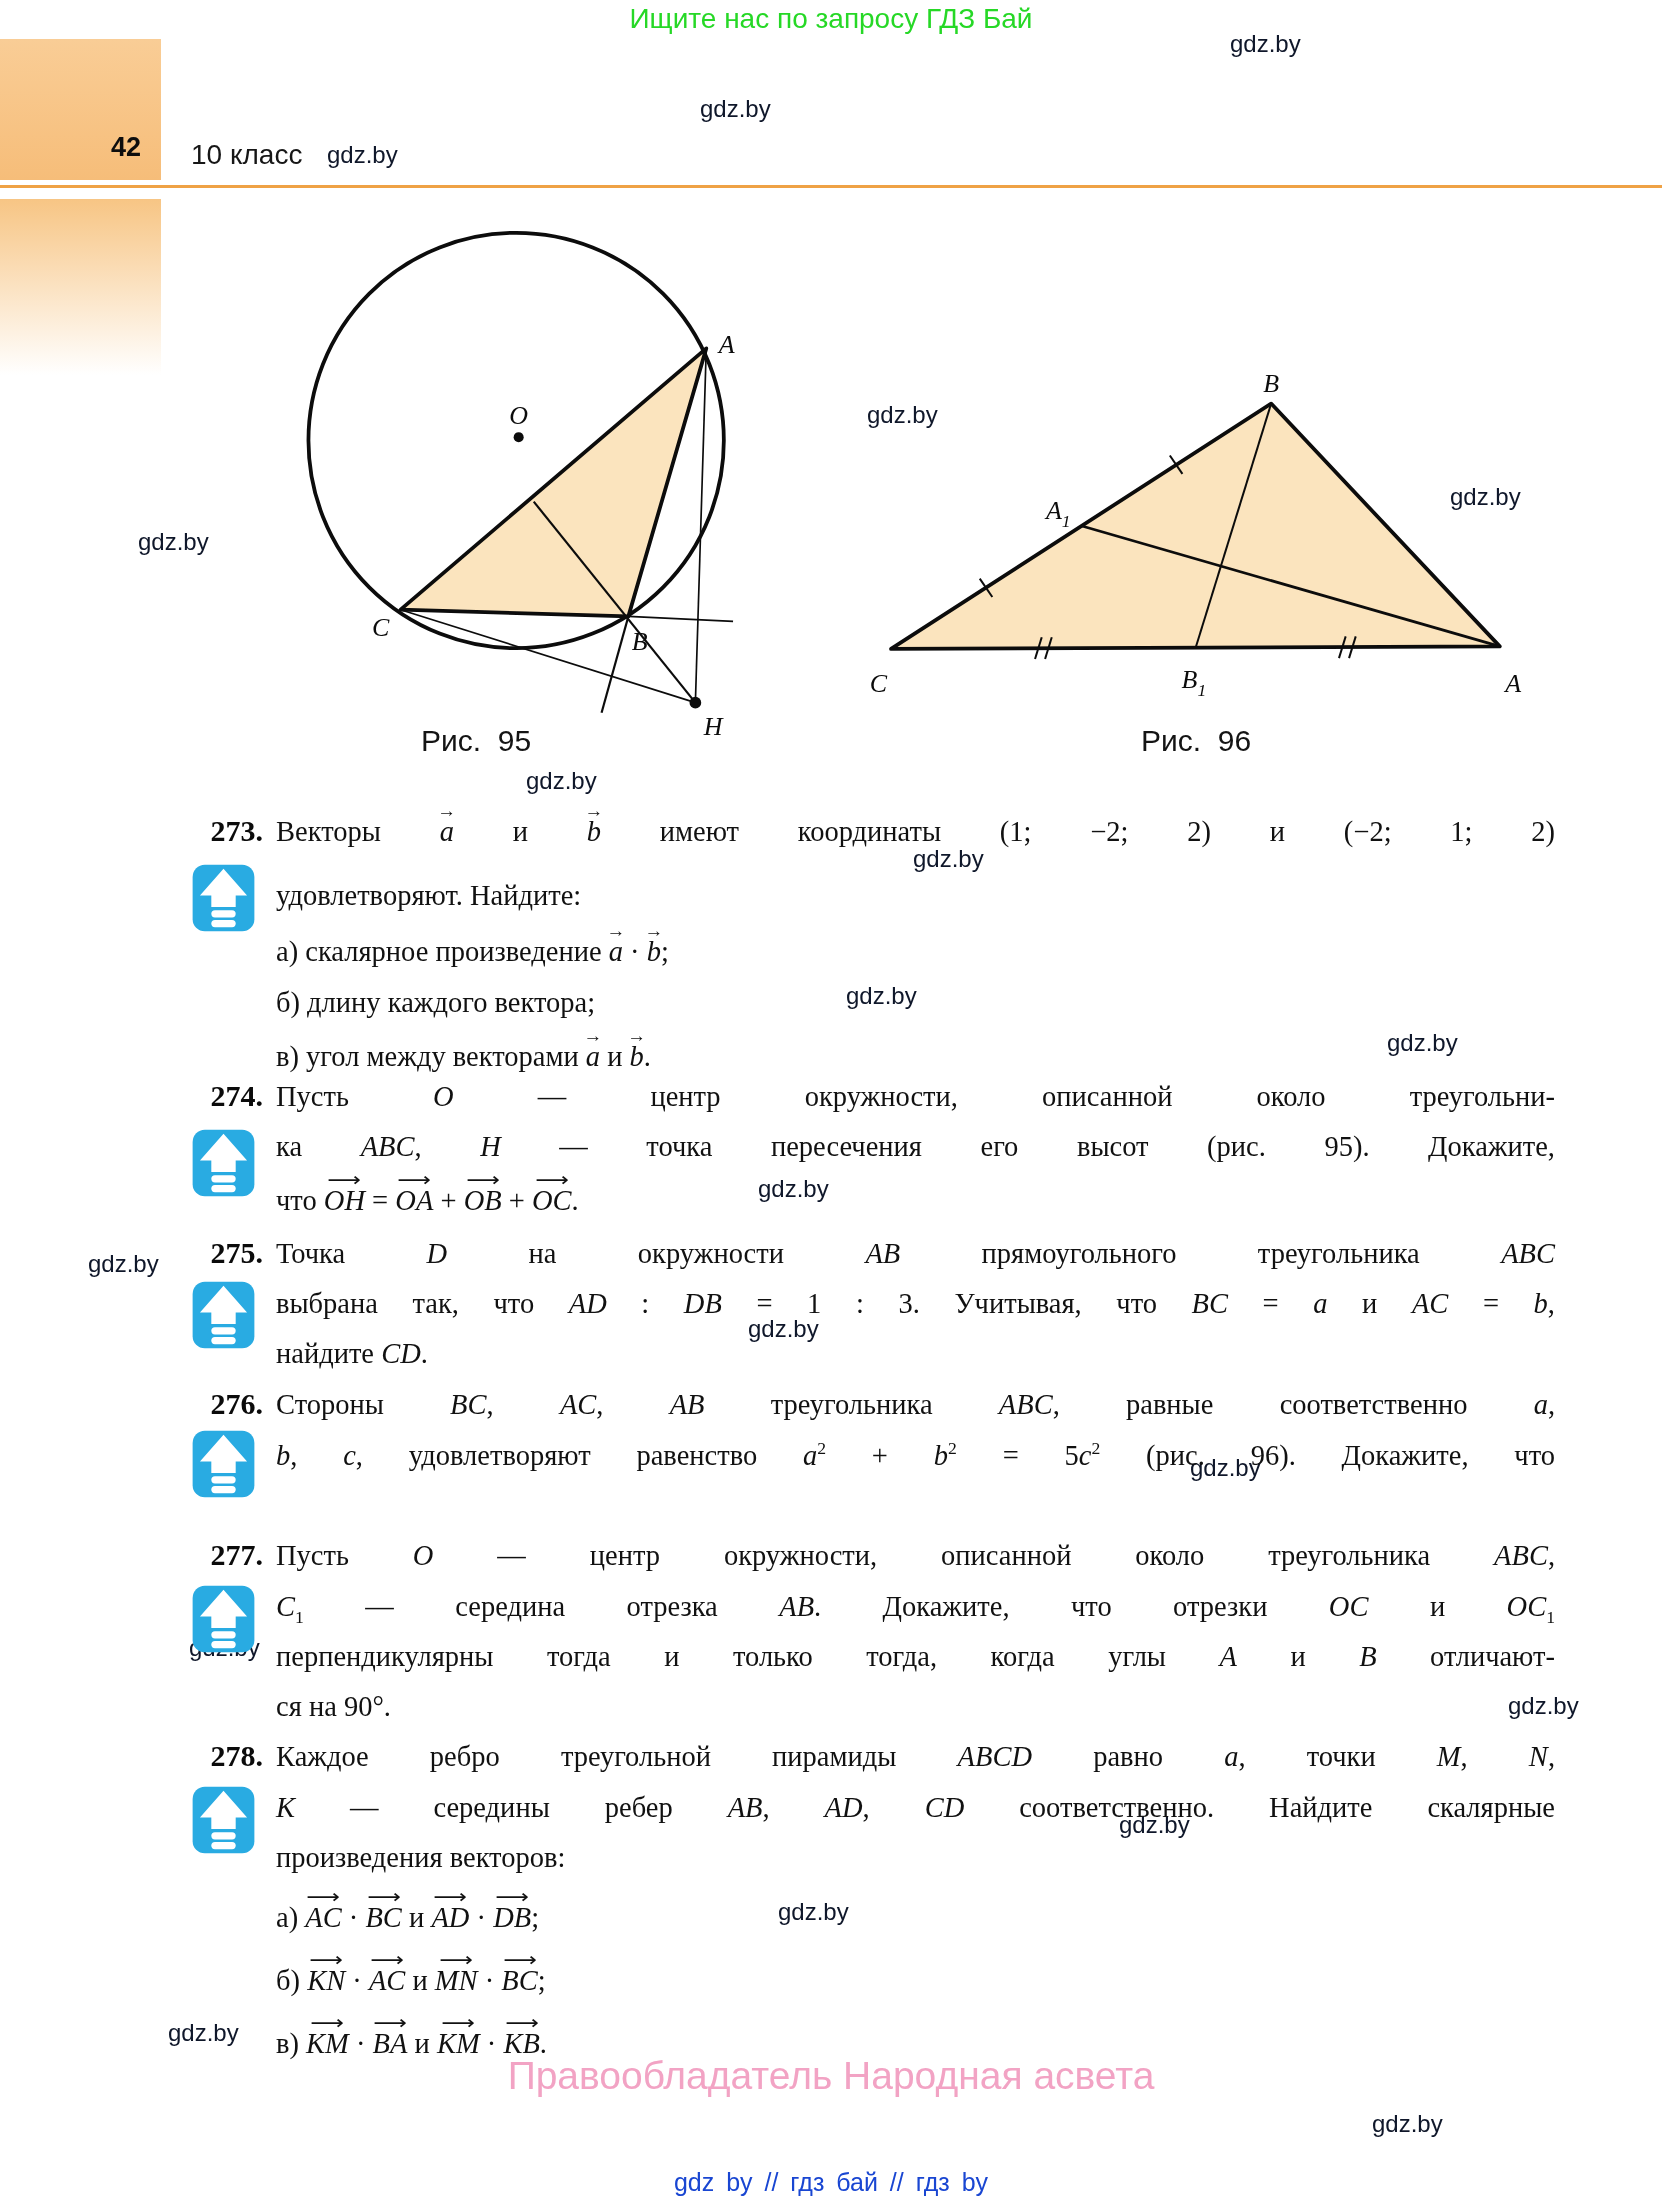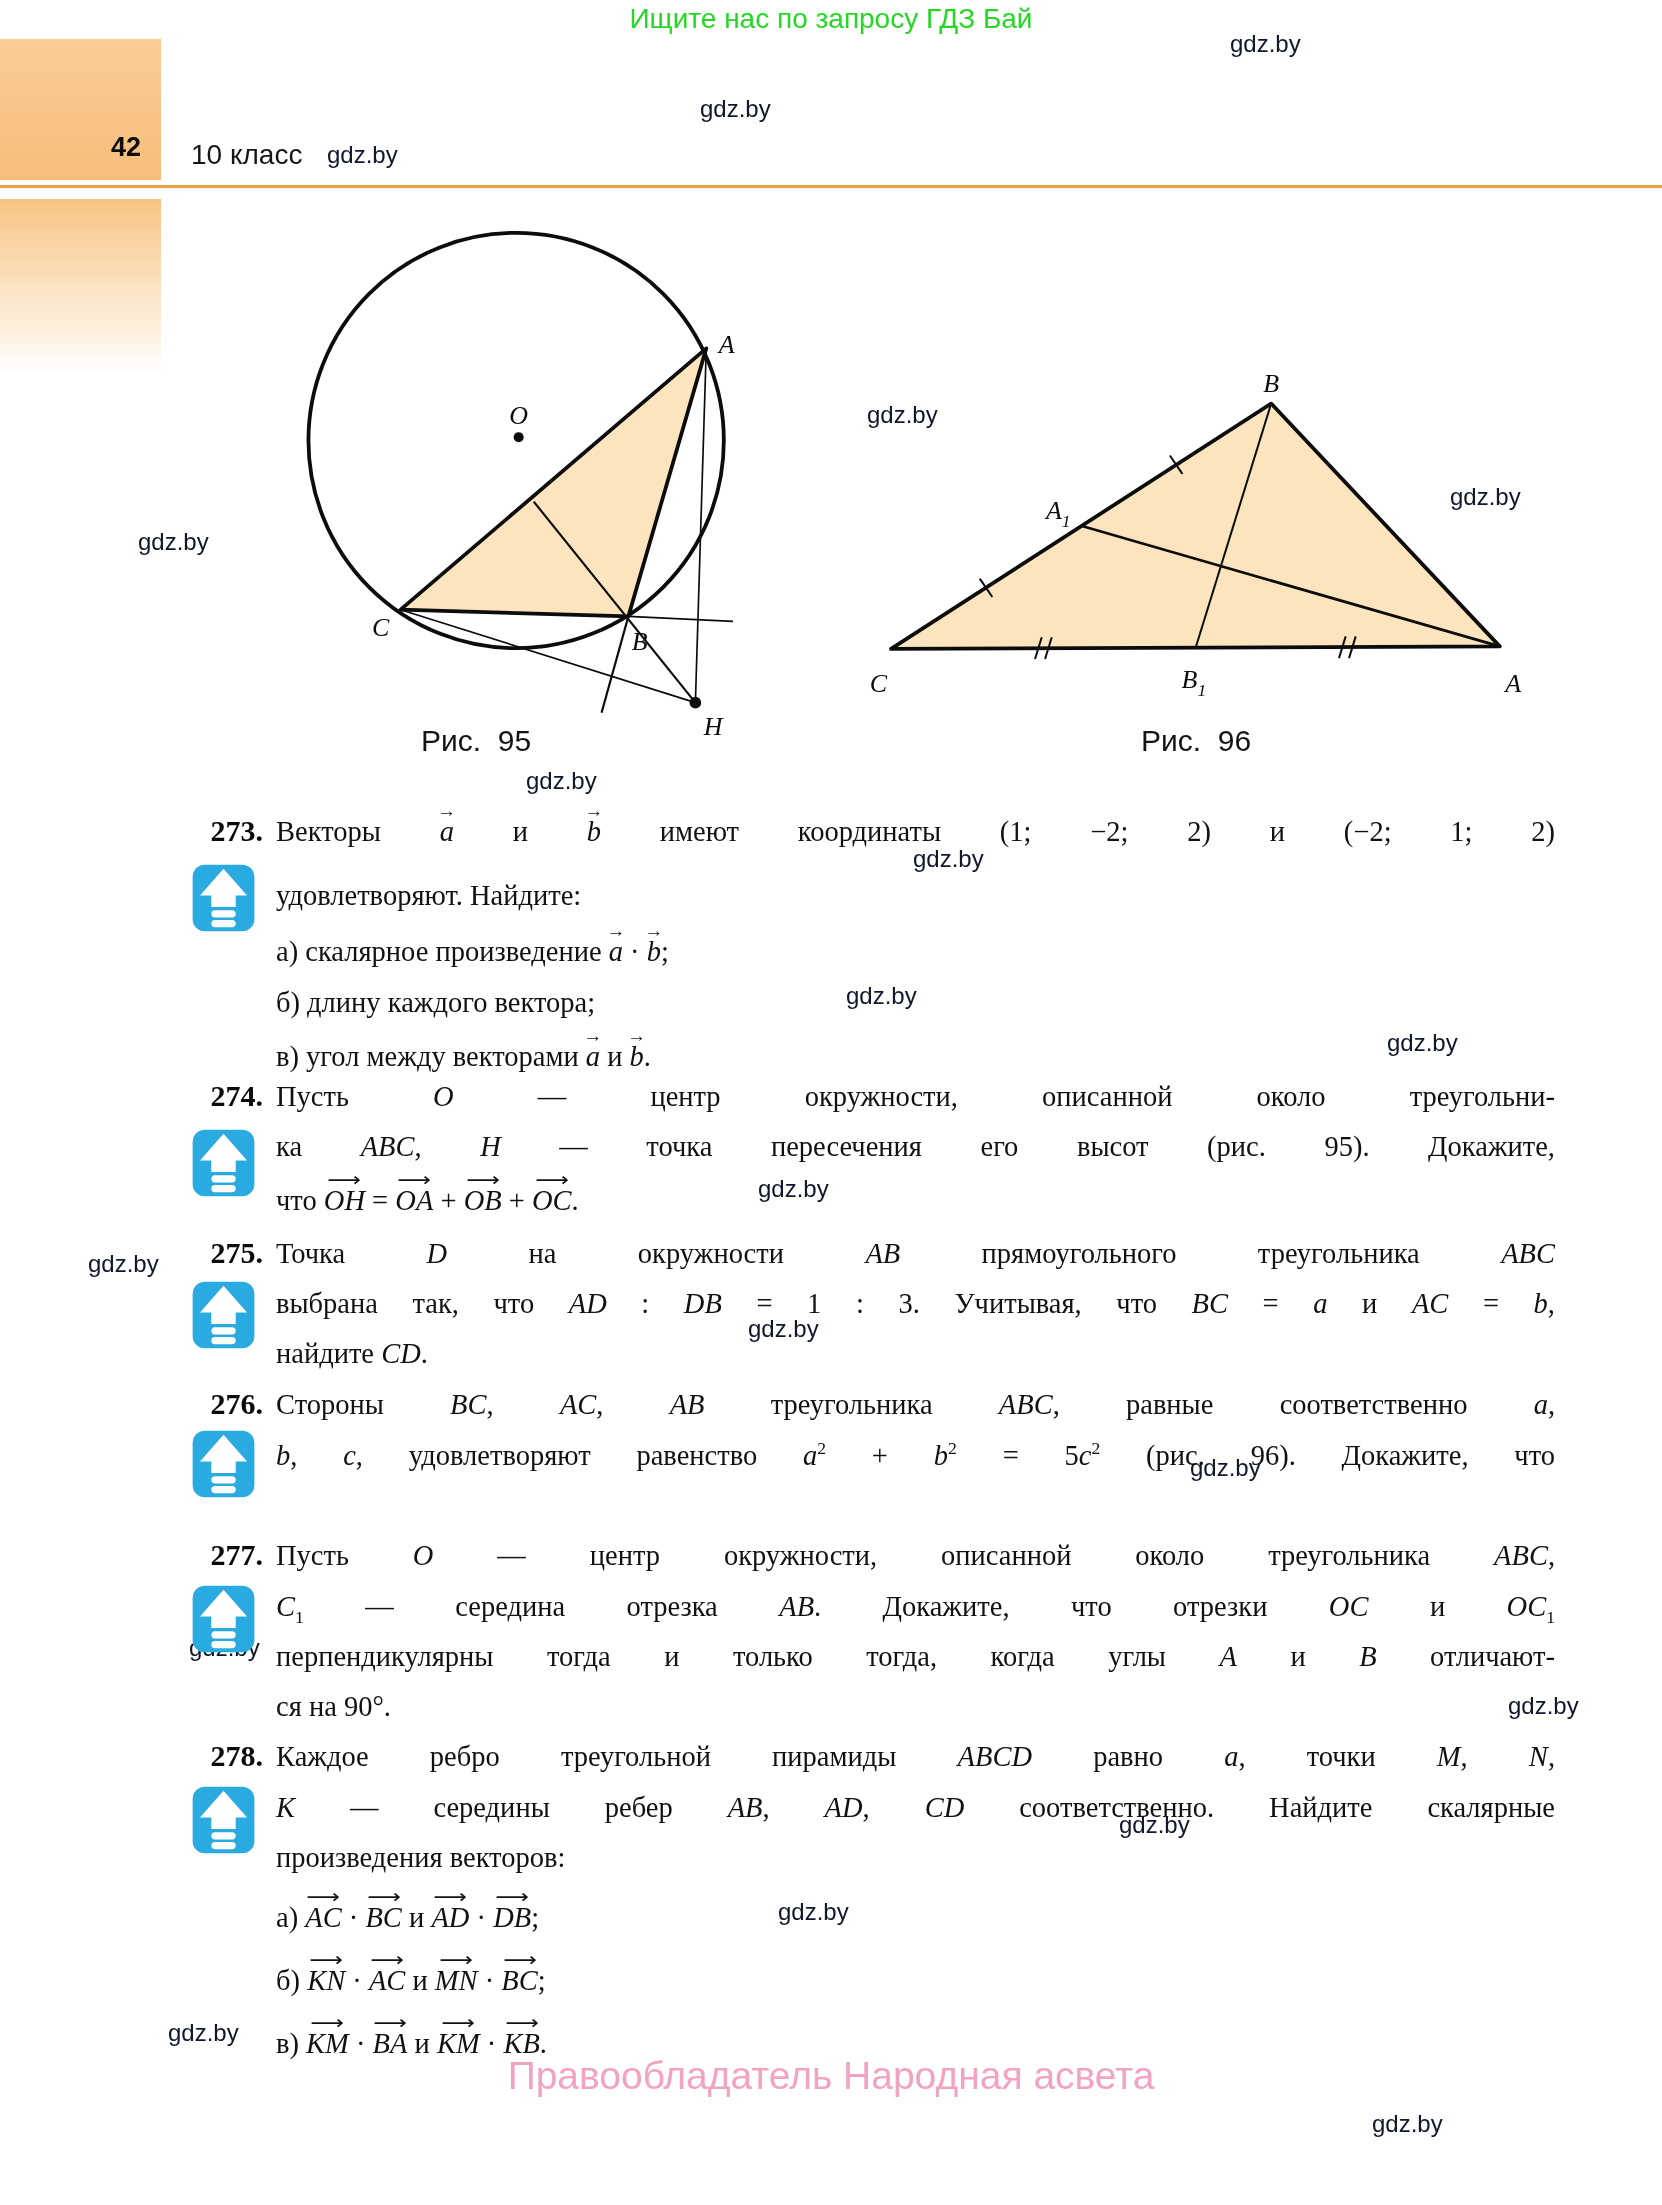--- a/index.html
+++ b/index.html
@@ -176,15 +176,16 @@
   <div class="abs line" style="top:1689px"><span class="seg-r">ся на 90°.</span></div>
 
   <div class="abs line just" style="top:1739px"><span class="seg-r">Каждое ребро треугольной пирамиды </span><span class="seg-i">ABCD</span><span class="seg-r"> равно </span><span class="seg-i">a</span><span class="seg-r">, точки </span><span class="seg-i">M</span><span class="seg-r">, </span><span class="seg-i">N</span><span class="seg-r">,</span></div>
   <div class="abs line just" style="top:1790px"><span class="seg-i">K</span><span class="seg-r"> — середины ребер </span><span class="seg-i">AB</span><span class="seg-r">, </span><span class="seg-i">AD</span><span class="seg-r">, </span><span class="seg-i">CD</span><span class="seg-r"> соответственно. Найдите скалярные</span></div>
   <div class="abs line" style="top:1840px"><span class="seg-r">произведения векторов:</span></div>
   <div class="abs line" style="top:1900px"><span class="seg-r">а) </span><span class="vec v2"><span class="arr">⟶</span><span>AC</span></span><span class="seg-r"> · </span><span class="vec v2"><span class="arr">⟶</span><span>BC</span></span><span class="seg-r"> и </span><span class="vec v2"><span class="arr">⟶</span><span>AD</span></span><span class="seg-r"> · </span><span class="vec v2"><span class="arr">⟶</span><span>DB</span></span><span class="seg-r">;</span></div>
   <div class="abs line" style="top:1963px"><span class="seg-r">б) </span><span class="vec v2"><span class="arr">⟶</span><span>KN</span></span><span class="seg-r"> · </span><span class="vec v2"><span class="arr">⟶</span><span>AC</span></span><span class="seg-r"> и </span><span class="vec v2"><span class="arr">⟶</span><span>MN</span></span><span class="seg-r"> · </span><span class="vec v2"><span class="arr">⟶</span><span>BC</span></span><span class="seg-r">;</span></div>
   <div class="abs line" style="top:2026px"><span class="seg-r">в) </span><span class="vec v2"><span class="arr">⟶</span><span>KM</span></span><span class="seg-r"> · </span><span class="vec v2"><span class="arr">⟶</span><span>BA</span></span><span class="seg-r"> и </span><span class="vec v2"><span class="arr">⟶</span><span>KM</span></span><span class="seg-r"> · </span><span class="vec v2"><span class="arr">⟶</span><span>KB</span></span><span class="seg-r">.</span></div>
 
   <div class="abs copyright">Правообладатель Народная асвета</div>
+  <div class="abs links">gdz by  //  гдз бай  //  гдз by</div>
 
 </div>
 
 
 </body></html>

